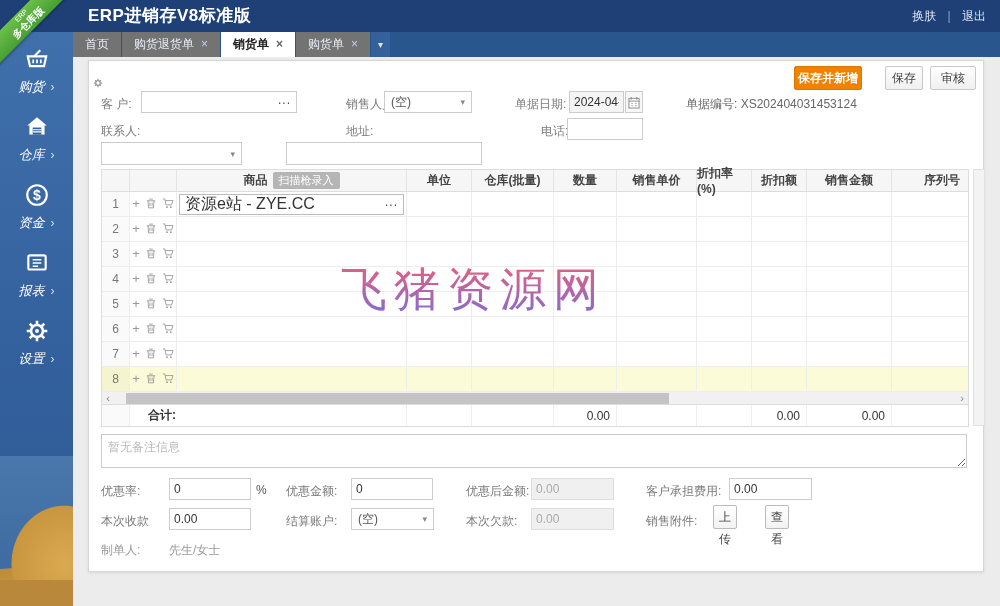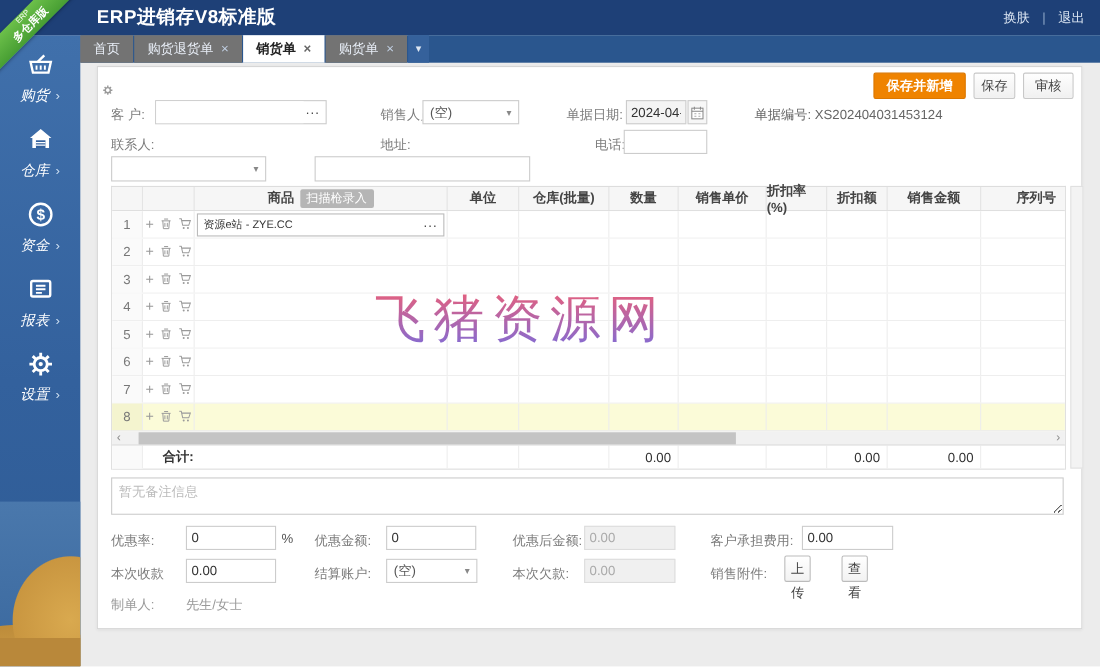--- a/index.html
+++ b/index.html
@@ -42,21 +42,21 @@
   .tab.caret-tab { padding:0 7px; background:#35619b; color:#dce6f2; font-size:10px; }
 
   
   .main { position:absolute; left:73px; top:57px; right:0; bottom:0; background:#ececec; }
   .panel { position:absolute; left:15px; top:3px; width:896px; height:512px; background:#fff; border:1px solid #d6d6d6; box-shadow:0 1px 3px rgba(0,0,0,.08); }
 
   .panel-gear { position:absolute; left:4px; top:13px; }
 
   
   .btn { position:absolute; top:5px; height:24px; font-size:12px; text-align:center; line-height:22px; border:1px solid #c8c8c8; background:linear-gradient(#fefefe,#f0f0f0); color:#444; border-radius:2px; cursor:pointer; }
-  .btn-orange { left:705px; width:84px; background:var(--c-accent,#ef8300); border-color:#db7700; color:#fff; font-weight:bold; }
+  .btn-orange { left:705px; width:68px; background:var(--c-accent,#ef8300); border-color:#db7700; color:#fff; font-weight:bold; }
   .btn-save { left:796px; width:38px; }
   .btn-audit { left:841px; width:46px; }
 
   
   .lbl { position:absolute; font-size:12px; color:#7b7b7b; white-space:nowrap; }
   .inp { position:absolute; height:22px; border:1px solid #ccc; background:#fff; font-size:12px; color:#333; padding:0 4px; font-family:inherit; }
   .inp:disabled { background:#f0f0f0; border-color:#ddd; color:#aaa; }
   .sel { position:absolute; height:22px; border:1px solid #ccc; background:#fff; font-size:12px; color:#555; display:flex; align-items:center; padding:0 6px; cursor:pointer; }
   .sel .caret { margin-left:auto; color:#888; font-size:9px; }
   .lookup { position:absolute; height:22px; border:1px solid #ccc; background:#fff; display:flex; align-items:center; }
@@ -75,21 +75,21 @@
   .scanbadge { background:#b5b5b5; color:#fff; font-size:11px; font-weight:normal; padding:1px 6px; border-radius:2px; }
   .trow { border-bottom:1px solid #ededed; background:#fff; }
   .trow.hl { background:#fbfbd8; }
   .trow .tc { height:24px; border-right:1px solid #ededed; display:flex; align-items:center; font-size:12px; color:#555; }
   .trow .tc:last-child { border-right:none; }
   .tc.num { justify-content:center; background:#fafafa; color:#777; }
   .trow.hl .tc.num { background:#f4f4cf; }
   .tc.act { justify-content:center; gap:6px; }
   .ric { color:#999; font-size:13px; line-height:12px; cursor:pointer; }
   .prodbox { margin:1px 2px; height:21px; border:1px solid #bbb; background:#fff; display:flex; align-items:center; width:100%; }
-  .prodbox .pv { flex:1; font-size:10px; color:#333; padding:0 5px; white-space:nowrap; overflow:hidden; }
+  .prodbox .pv { flex:1; font-size:16px; color:#333; padding:0 5px; white-space:nowrap; overflow:hidden; }
   
   .hscroll { position:relative; height:13px; background:#f1f1f1; border-bottom:1px solid #ddd; }
   .hs-arrow { position:absolute; top:0; width:12px; height:13px; color:#888; font-size:11px; line-height:12px; text-align:center; cursor:pointer; }
   .hs-left { left:0; } .hs-right { right:0; }
   .hs-thumb { position:absolute; left:24px; top:1px; width:543px; height:11px; background:#c4c4c4; cursor:grab; }
   
   .tfoot { background:#fff; border-bottom:1px solid #ddd; }
   .tfoot .tc { height:21px; border-right:1px solid #eee; display:flex; align-items:center; font-size:12px; color:#333; }
   .tfoot .tc:last-child { border-right:none; }
   .tfoot .tc.num { background:#fafafa; }

